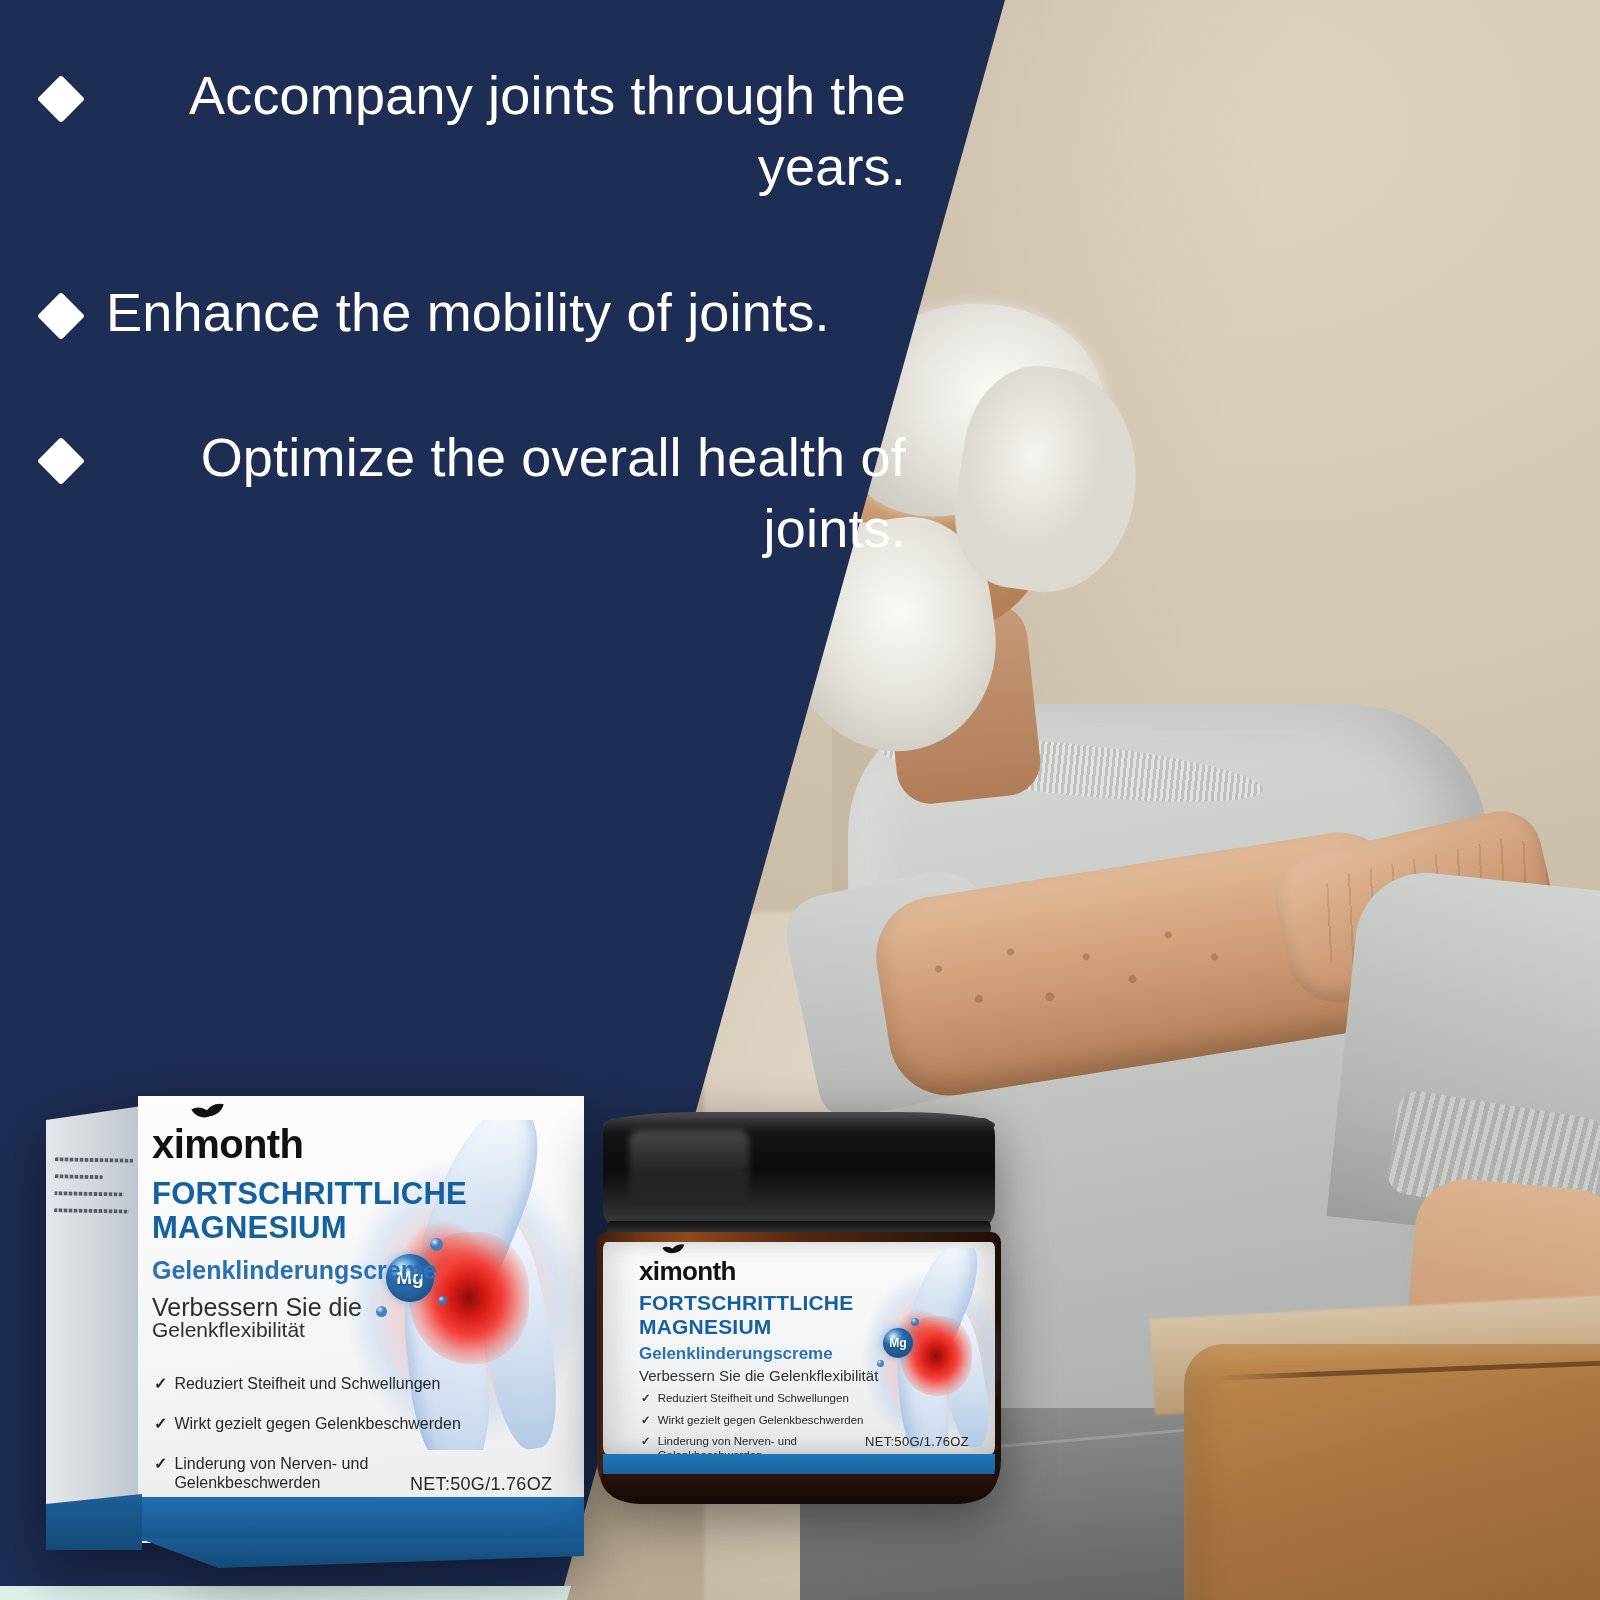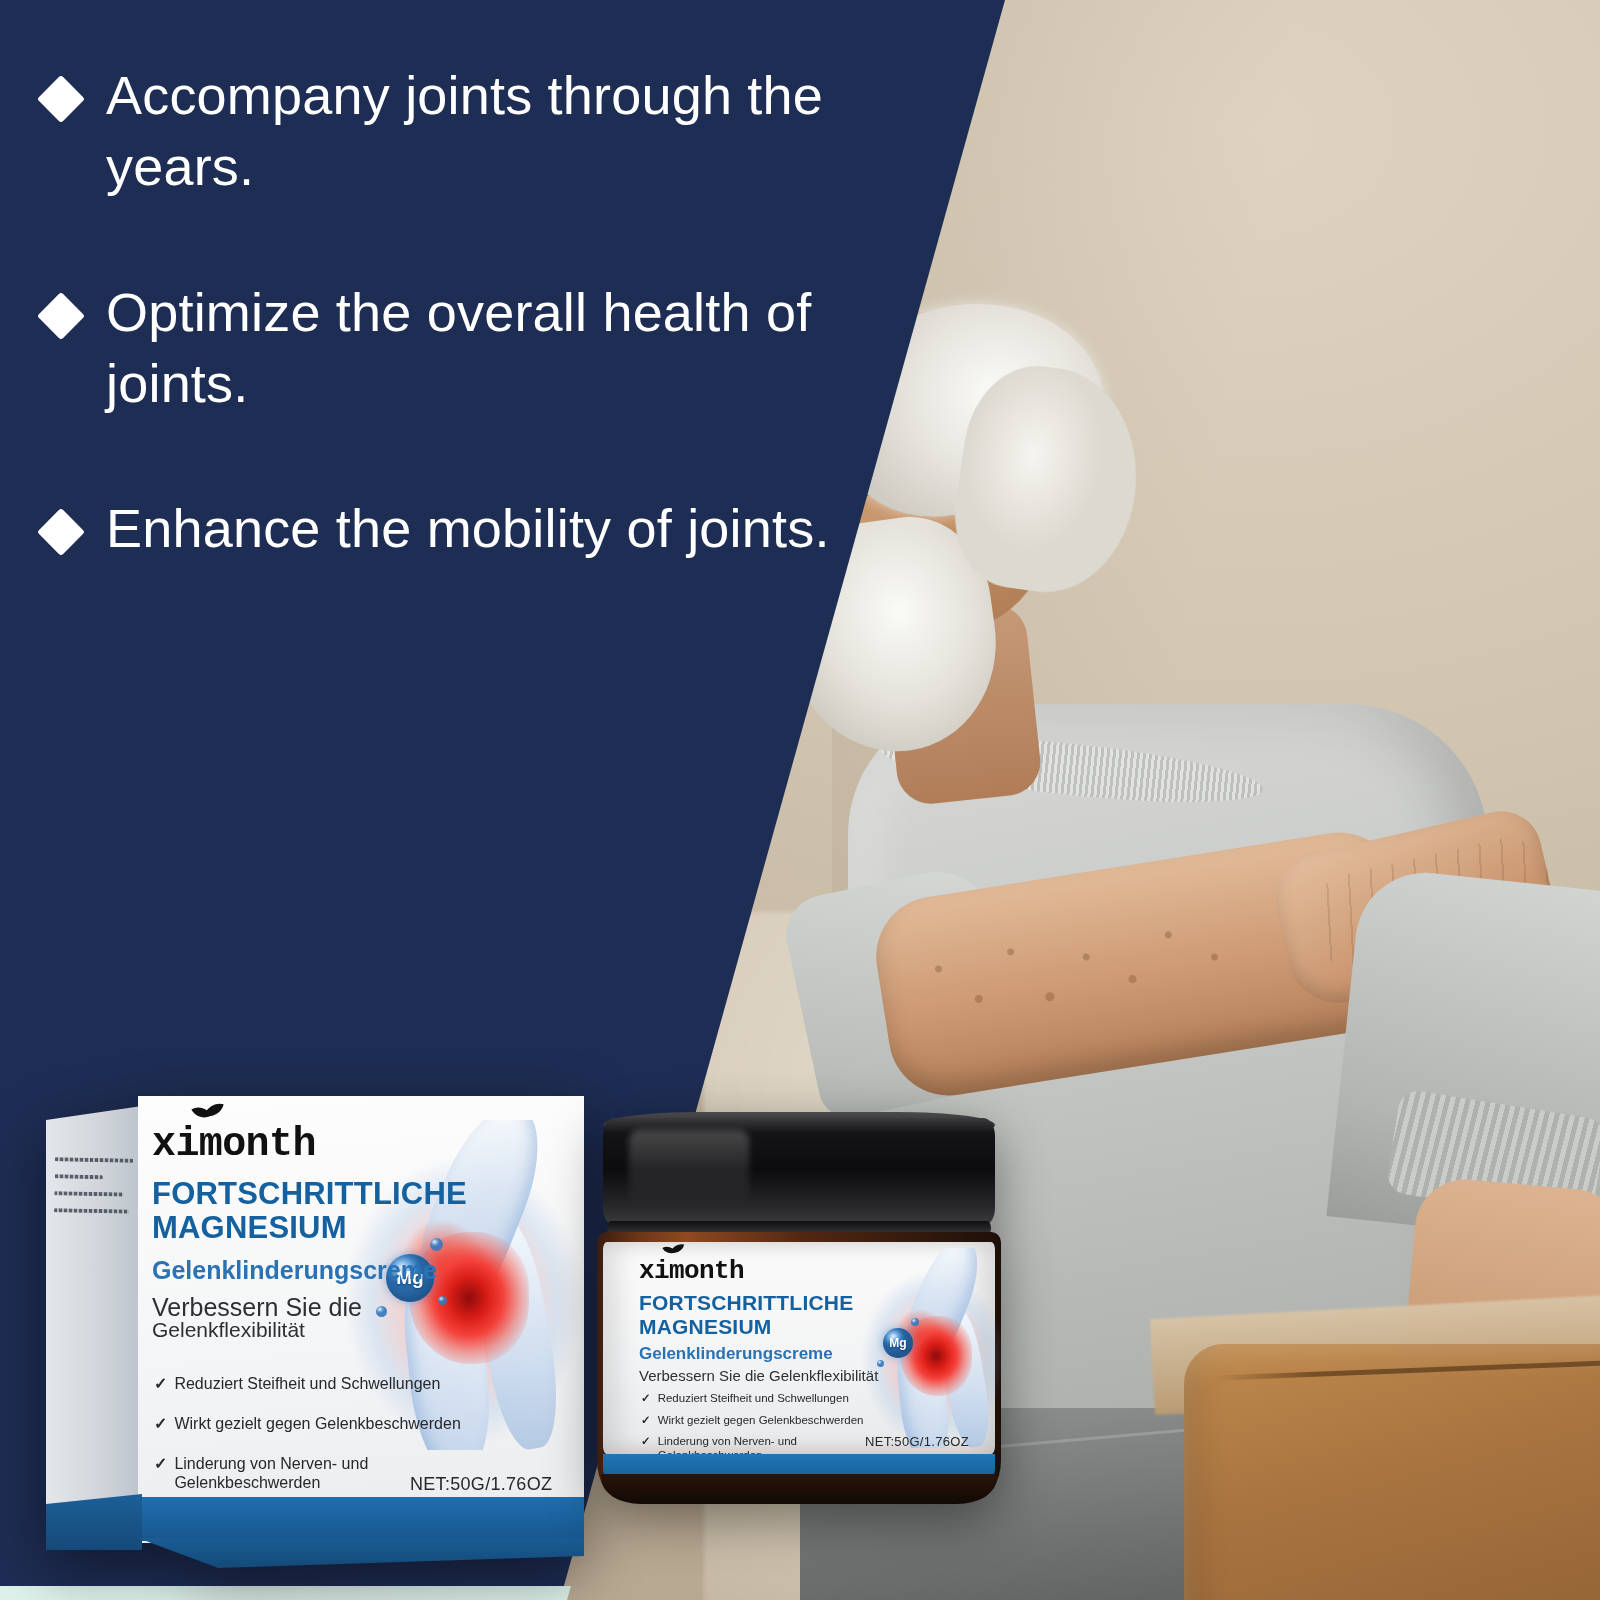--- a/index.html
+++ b/index.html
@@ -193,21 +193,21 @@
     position:absolute;left:0;bottom:0;width:1005px;height:14px;
     background:#dff2ec;
     clip-path:polygon(0 0, 571px 0, 567px 14px, 0 14px);
     z-index:4;
   }
 
   
   #bullets{
     position:absolute;left:44px;top:60px;width:880px;z-index:5;
   }
-  .bullet{display:flex;align-items:flex-start;margin-bottom:74px;}
+  .bullet{display:flex;align-items:flex-start;margin-bottom:74px;text-align:right;}
   .dia{
     width:34px;height:34px;background:#ffffff;
     transform:rotate(45deg);flex:0 0 34px;margin-top:22px;margin-right:28px;
     border-radius:3px;
   }
   .btext{
     color:#ffffff;font-size:54px;line-height:1.32;font-weight:400;
     letter-spacing:.2px;font-family:"Liberation Sans",sans-serif;
     max-width:800px;
   }
@@ -247,21 +247,21 @@
     position:absolute;left:92px;top:442px;width:446px;height:30px;
     background:linear-gradient(180deg,#1a5d95,#134a77);
     clip-path:polygon(0 0,100% 0,100% 60%,18% 100%);
   }
 
   
   .lbl{position:absolute;}
   .logo{display:flex;align-items:flex-end;position:relative;}
   .logo-text{
     font-weight:700;color:#111;letter-spacing:-.6px;
-    font-family:Liberation Mono, monospace;
+    font-family:Liberation Sans, sans-serif;
   }
   .leaf{
     position:absolute;background:#111;border-radius:0 100% 0 100%;
   }
   .leaf2{
     position:absolute;background:#111;border-radius:100% 0 100% 0;
   }
   .h1{
     color:#15619f;font-weight:700;line-height:1.05;letter-spacing:.2px;
     font-family:"Liberation Sans",sans-serif;
@@ -419,26 +419,26 @@
 
   <div id="bullets">
 
     <div class="bullet">
       <div class="dia"></div>
       <div class="btext">Accompany joints through the years.</div>
     </div>
 
     <div class="bullet">
       <div class="dia"></div>
-      <div class="btext">Optimize the overall health of joints.</div>
+      <div class="btext">Enhance the mobility of joints.</div>
     </div>
 
     <div class="bullet">
       <div class="dia"></div>
-      <div class="btext">Enhance the mobility of joints.</div>
+      <div class="btext">Optimize the overall health of joints.</div>
     </div>
 
   </div>
 
   <div id="box">
 
     <div class="box-side">
       <div class="box-side-micro">
         <div class="micro-line" style="width:100%"></div>
         <div class="micro-line" style="width:62%"></div>

